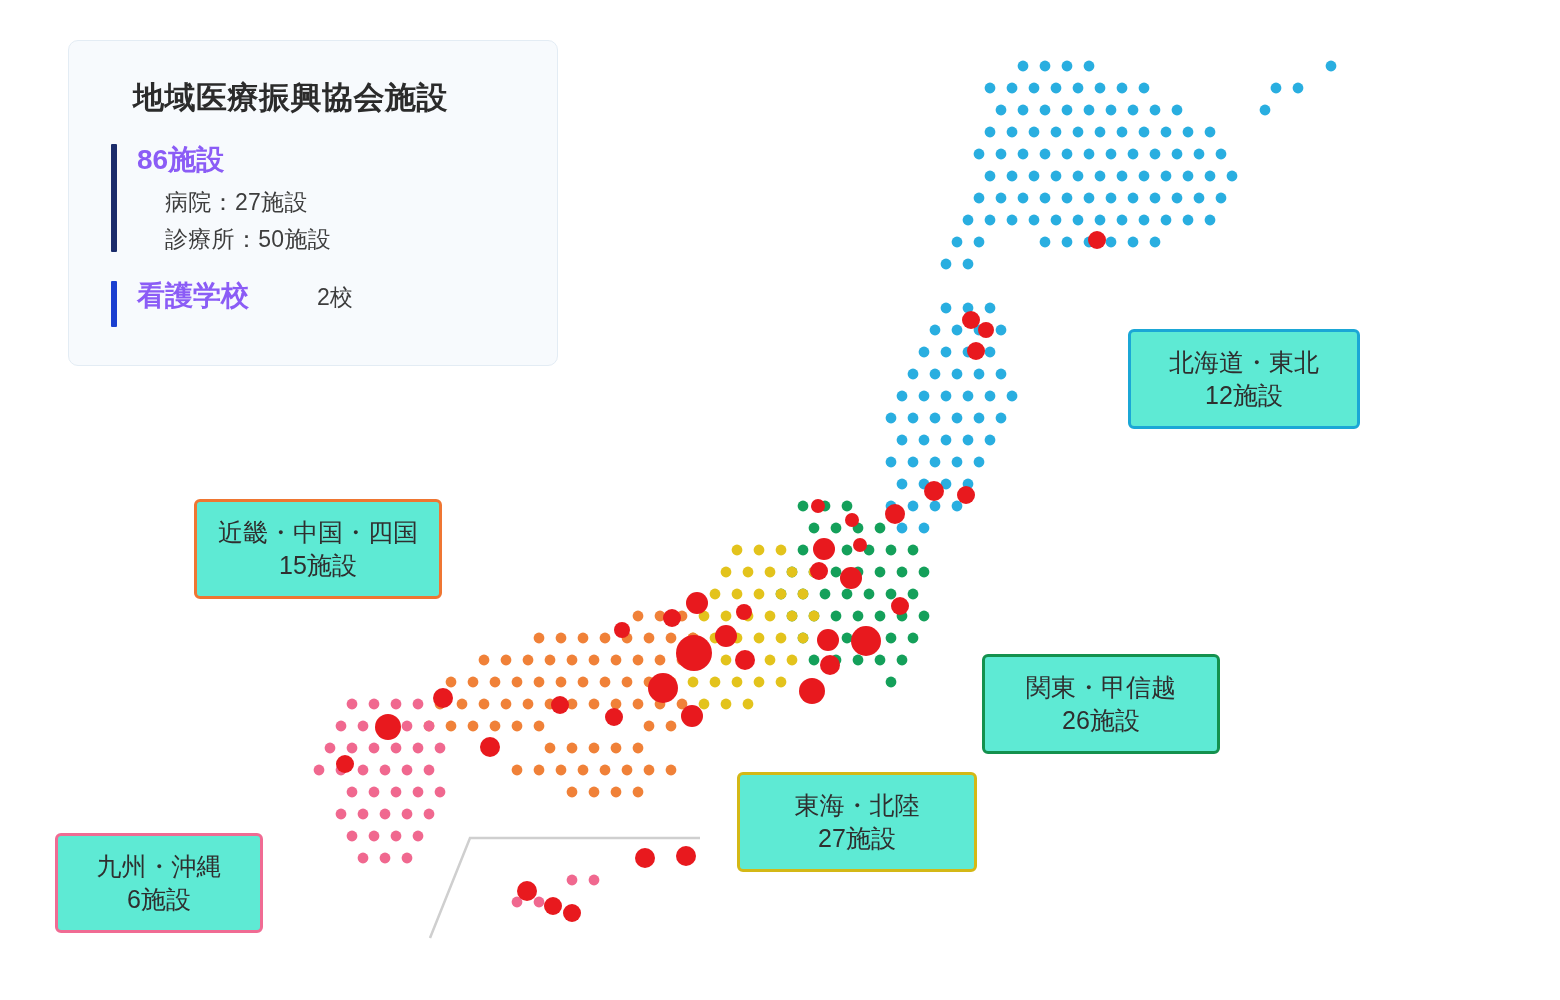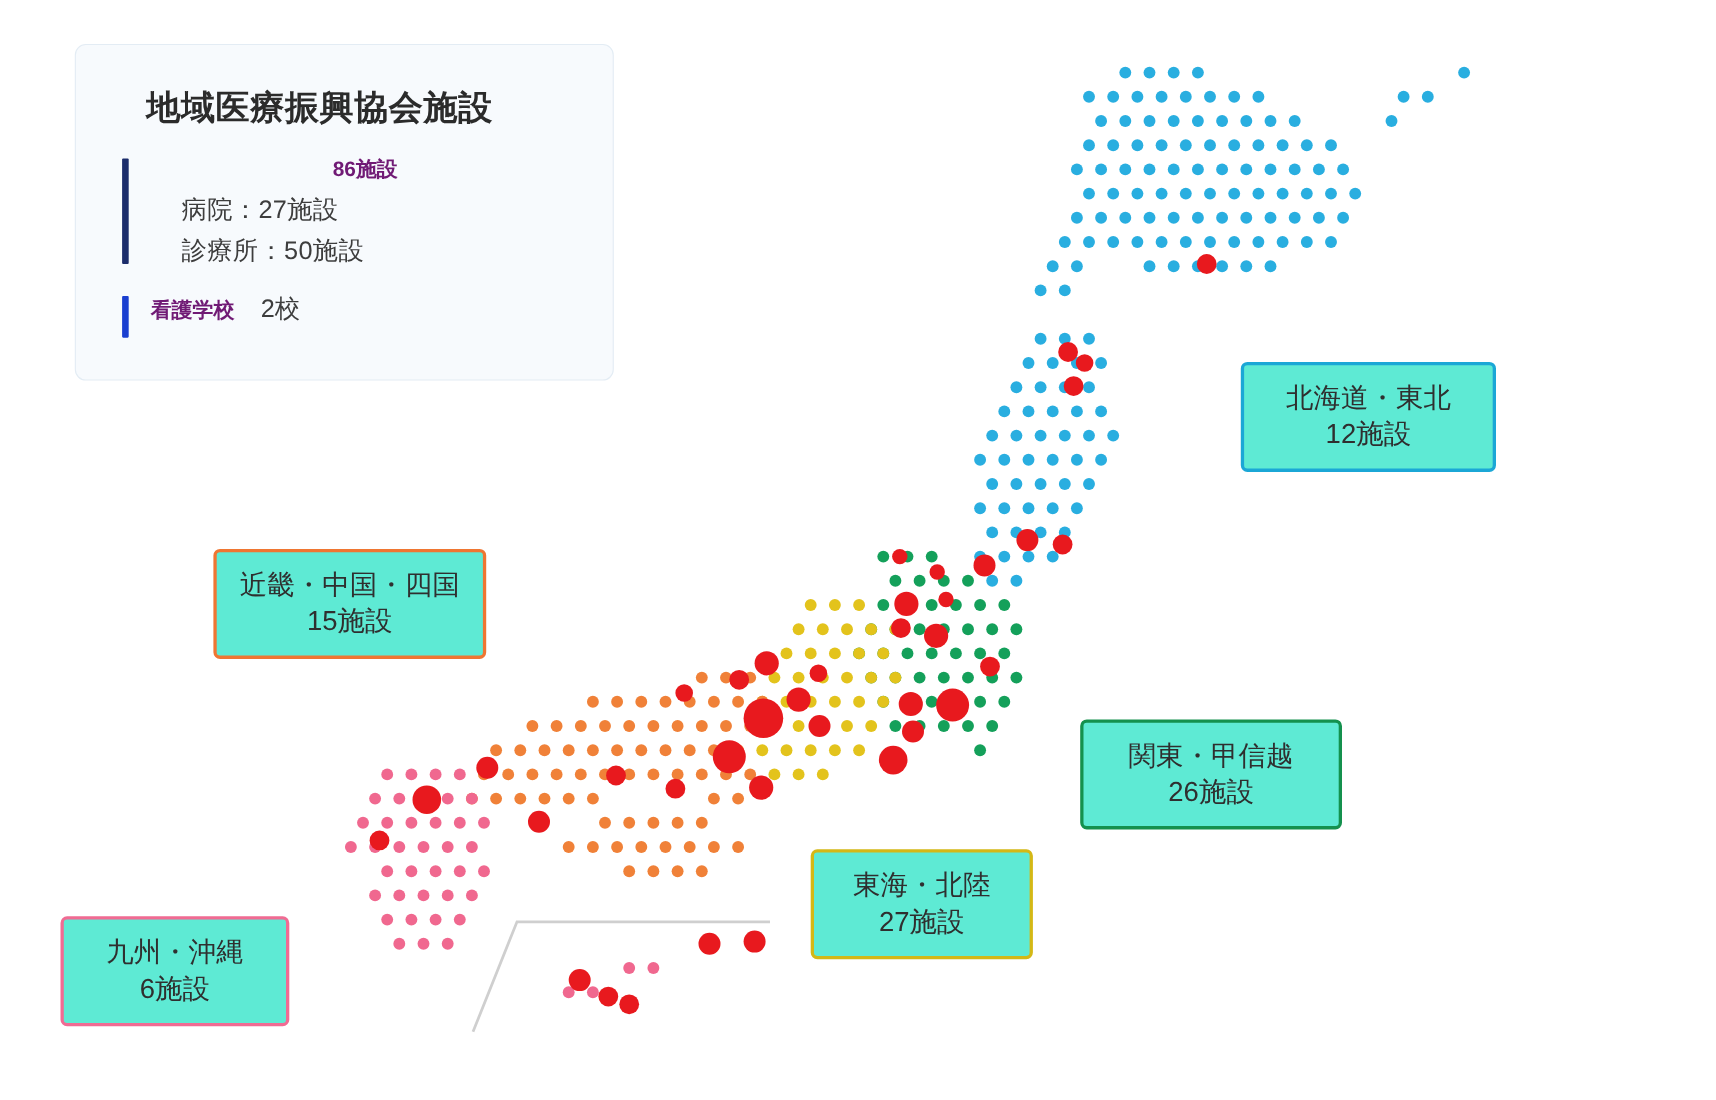--- a/index.html
+++ b/index.html
@@ -54,65 +54,64 @@
     width: 6px;
     background: #1b2c6b;
     border-radius: 1px;
   }
   .legend-group.school::before {
     background: #1a3fd0;
     top: 4px;
     bottom: 4px;
   }
   .legend-head {
-    font-size: 19px;
+    font-size: 28px;
     font-weight: bold;
-    color: #701a75;
+    color: #8b5cf6;
     margin-bottom: 8px;
-    text-align: center;
   }
   .legend-sub {
     font-size: 23px;
     color: #3d3d3d;
     margin: 6px 0 0 28px;
     letter-spacing: 0.3px;
   }
   .legend-group.school {
     margin-bottom: 4px;
     display: flex;
     align-items: baseline;
   }
   .legend-group.school .legend-head {
     margin-bottom: 16px;
   }
   .legend-school-count {
     font-size: 23px;
     color: #3d3d3d;
-    margin-left: 24px;
+    margin-left: 68px;
   }
 
   
   .callout {
     position: absolute;
     box-sizing: border-box;
     background: #5eead4;
     border-radius: 6px;
     border: 3px solid #999;
     text-align: center;
     padding: 14px 18px;
     line-height: 1.32;
     font-size: 25px;
     color: #2f2f2f;
   }
   .callout .c-name { display: block; }
   .callout .c-count { display: block; }
 
   #callout-hokkaido { left: 1128px; top: 329px; width: 232px; border-color: #1ba7d6; }
   #callout-kanto    { left: 982px;  top: 654px; width: 238px; border-color: #14914e; }
-  #callout-tokai    { left: 737px;  top: 772px; width: 202px; border-color: #d4b816; }
+  #callout-tokai    { left: 737px;  top: 772px; width: 240px; border-color: #d4b816; }
   #callout-kinki    { left: 194px;  top: 499px; width: 248px; border-color: #ef7632; }
   #callout-kyushu   { left: 55px;   top: 833px; width: 208px; border-color: #f06b93; }
 
   
   #dotmap {
     position: absolute;
     left: 0;
     top: 0;
     width: 1560px;
     height: 1000px;

